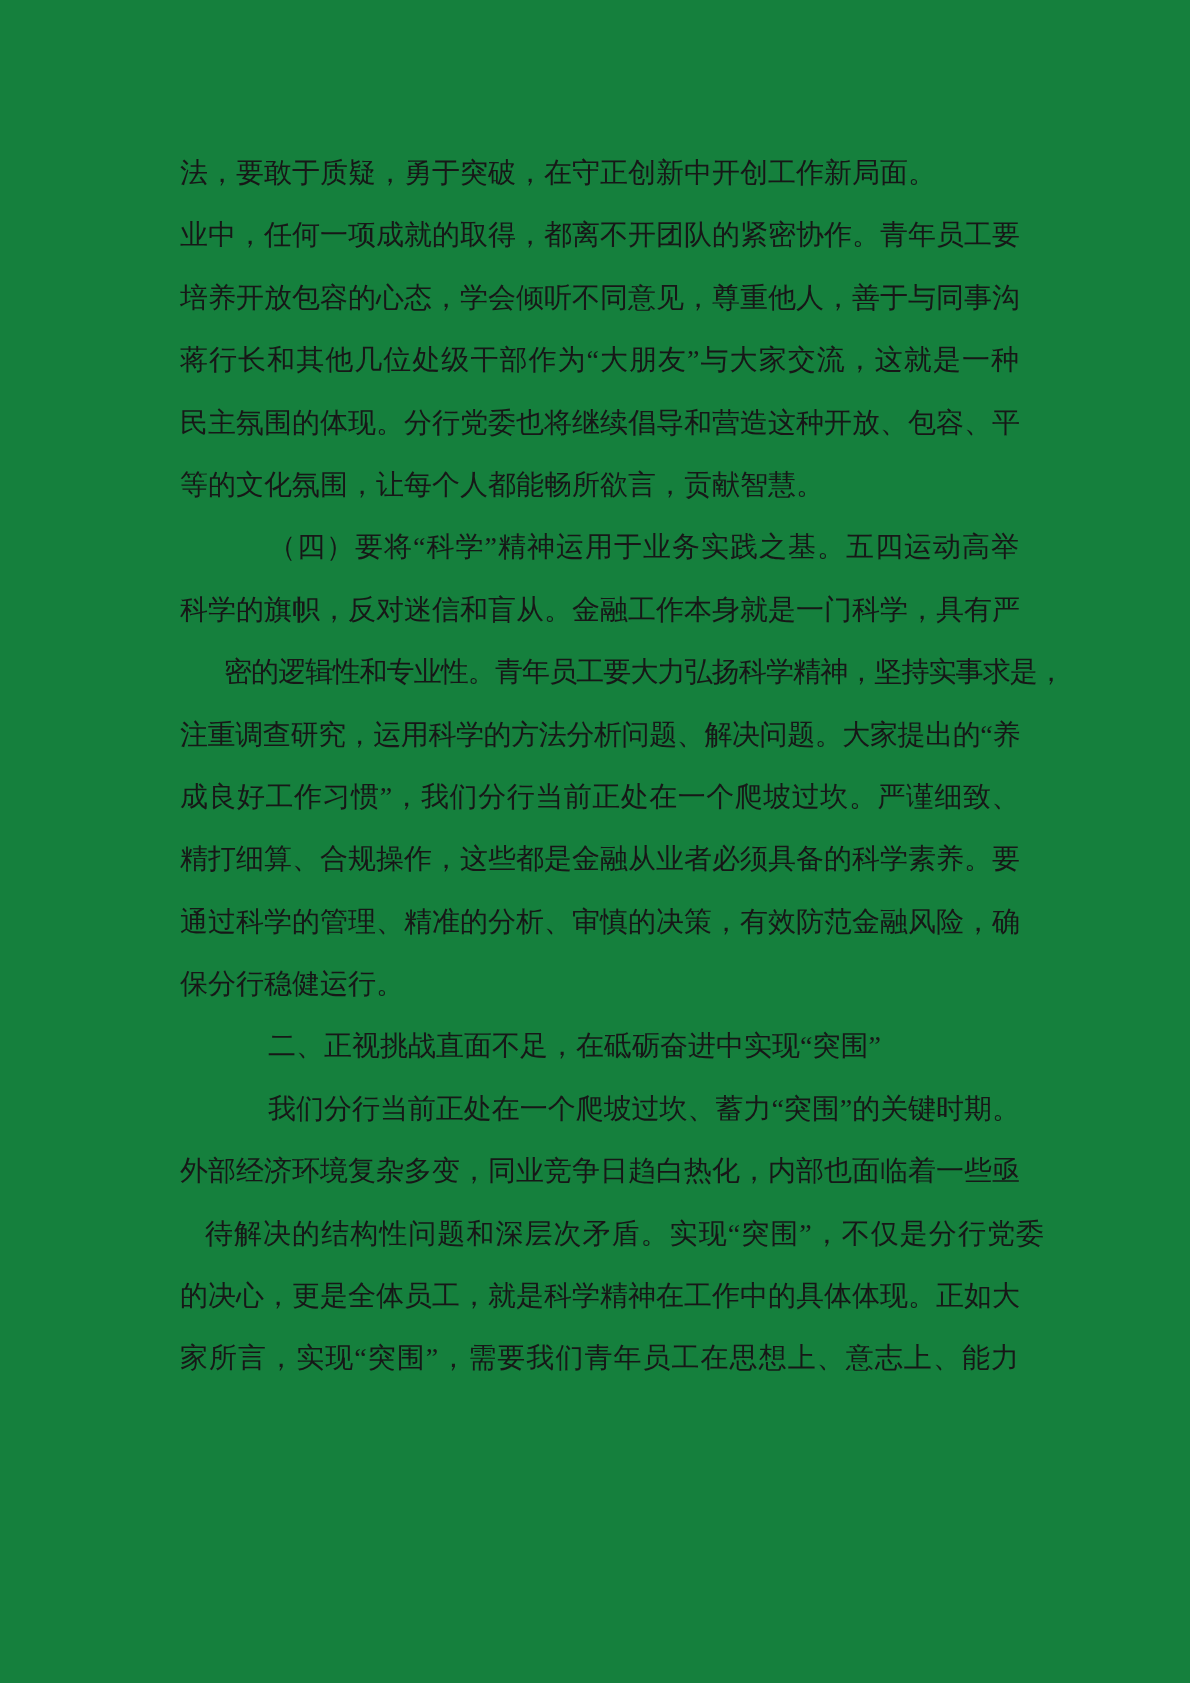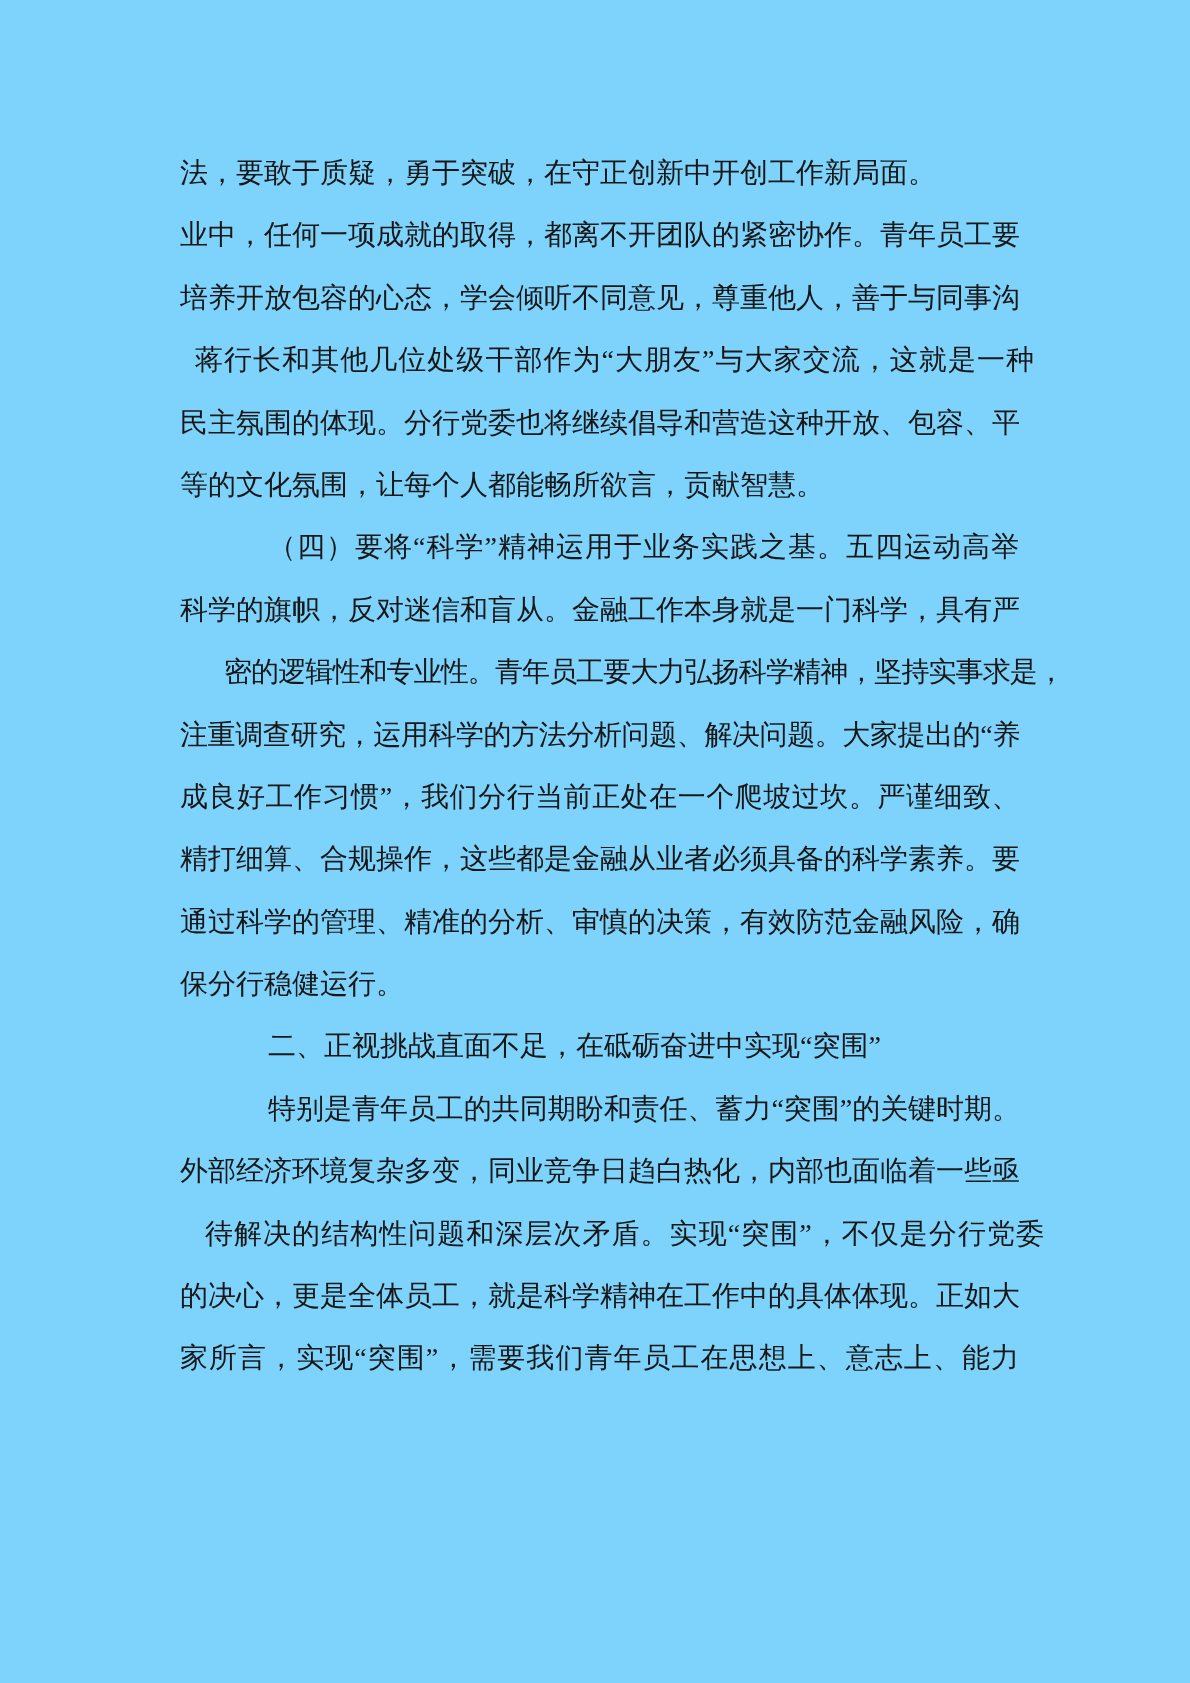--- a/index.html
+++ b/index.html
@@ -4,21 +4,21 @@
 <style>
   html, body {
     margin: 0;
     padding: 0;
     background: #ffffff;
   }
   .page {
     position: relative;
     width: 1190px;
     height: 1683px;
-    background: #7dd3fc;
+    background: #15803d;
     overflow: hidden;
     font-family: "Liberation Serif", "DejaVu Serif", serif;
     color: #171717;
   }
   .doc-body {
     position: absolute;
     left: 180px;
     top: 142px;
     width: 840px;
   }
@@ -36,31 +36,31 @@
   }
 </style>
 </head>
 <body>
 
 <div class="page">
   <div class="doc-body">
       <div class="line"><span class="line-text">法，要敢于质疑，勇于突破，在守正创新中开创工作新局面。</span></div>
       <div class="line"><span class="line-text">业中，任何一项成就的取得，都离不开团队的紧密协作。青年员工要</span></div>
       <div class="line"><span class="line-text">培养开放包容的心态，学会倾听不同意见，尊重他人，善于与同事沟</span></div>
-      <div class="line"><span class="line-text" style="letter-spacing: 1.03802px; margin-left: 15px;">蒋行长和其他几位处级干部作为“大朋友”与大家交流，这就是一种</span></div>
+      <div class="line"><span class="line-text" style="letter-spacing: 1.03802px;">蒋行长和其他几位处级干部作为“大朋友”与大家交流，这就是一种</span></div>
       <div class="line"><span class="line-text">民主氛围的体现。分行党委也将继续倡导和营造这种开放、包容、平</span></div>
       <div class="line"><span class="line-text">等的文化氛围，让每个人都能畅所欲言，贡献智慧。</span></div>
       <div class="line indent"><span class="line-text" style="letter-spacing: 1.00521px;">（四）要将“科学”精神运用于业务实践之基。五四运动高举</span></div>
       <div class="line"><span class="line-text">科学的旗帜，反对迷信和盲从。金融工作本身就是一门科学，具有严</span></div>
       <div class="line"><span class="line-text" style="letter-spacing: -0.903226px; margin-left: 44px;">密的逻辑性和专业性。青年员工要大力弘扬科学精神，坚持实事求是，</span></div>
       <div class="line"><span class="line-text" style="letter-spacing: -0.40121px;">注重调查研究，运用科学的方法分析问题、解决问题。大家提出的“养</span></div>
       <div class="line"><span class="line-text" style="letter-spacing: 0.51875px;">成良好工作习惯”，我们分行当前正处在一个爬坡过坎。严谨细致、</span></div>
       <div class="line"><span class="line-text">精打细算、合规操作，这些都是金融从业者必须具备的科学素养。要</span></div>
       <div class="line"><span class="line-text">通过科学的管理、精准的分析、审慎的决策，有效防范金融风险，确</span></div>
       <div class="line"><span class="line-text">保分行稳健运行。</span></div>
       <div class="line indent"><span class="line-text">二、正视挑战直面不足，在砥砺奋进中实现“突围”</span></div>
-      <div class="line indent"><span class="line-text" style="letter-spacing: -0.030692px;">特别是青年员工的共同期盼和责任、蓄力“突围”的关键时期。</span></div>
+      <div class="line indent"><span class="line-text" style="letter-spacing: -0.030692px;">我们分行当前正处在一个爬坡过坎、蓄力“突围”的关键时期。</span></div>
       <div class="line"><span class="line-text">外部经济环境复杂多变，同业竞争日趋白热化，内部也面临着一些亟</span></div>
       <div class="line"><span class="line-text" style="letter-spacing: 1.03802px; margin-left: 25px;">待解决的结构性问题和深层次矛盾。实现“突围”，不仅是分行党委</span></div>
       <div class="line"><span class="line-text">的决心，更是全体员工，就是科学精神在工作中的具体体现。正如大</span></div>
       <div class="line"><span class="line-text" style="letter-spacing: 1.03802px;">家所言，实现“突围”，需要我们青年员工在思想上、意志上、能力</span></div>
     </div>
 </div>
 
 </body></html>

